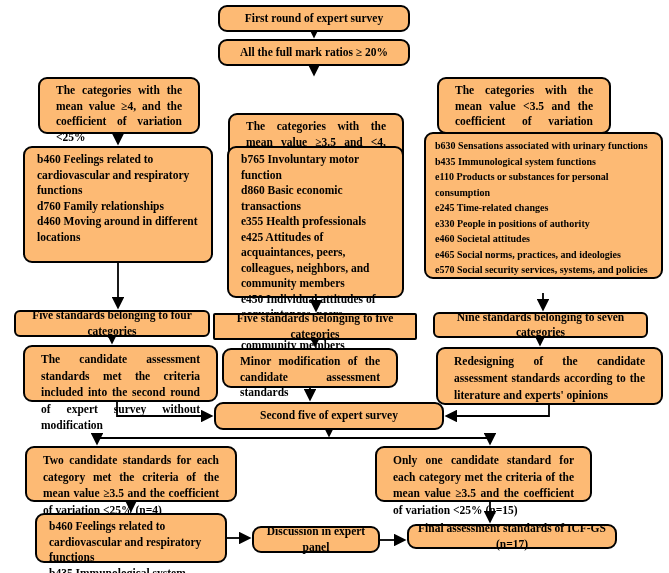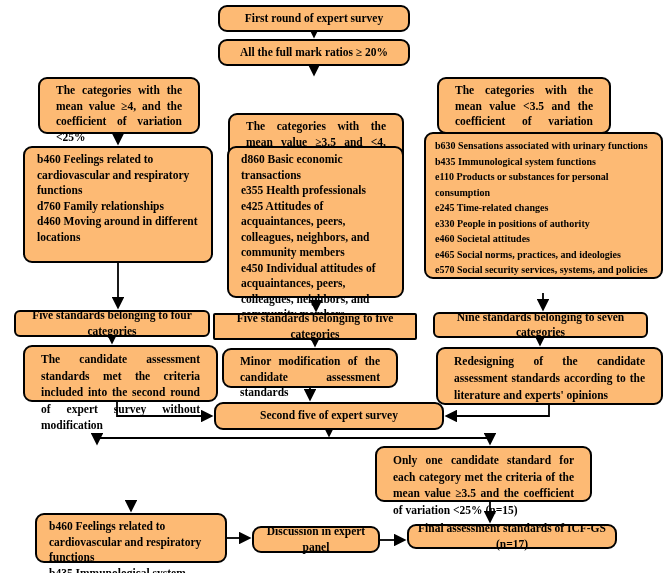--- a/index.html
+++ b/index.html
@@ -84,20 +84,21 @@
 
   <div class="node para" style="left:437px;top:77px;width:174px;height:57px;">The categories with the mean value &lt;3.5 and the coefficient of variation &lt;25%</div>
 
   <div class="node list" style="left:23px;top:146px;width:190px;height:117px;">
     <div class="li">b460 Feelings related to cardiovascular and respiratory functions</div>
     <div class="li">d760 Family relationships</div>
     <div class="li">d460 Moving around in different locations</div>
   </div>
 
   <div class="node list" style="left:227px;top:146px;width:177px;height:152px;">
+    <div class="li">b765 Involuntary motor function</div>
     <div class="li">d860 Basic economic transactions</div>
     <div class="li">e355 Health professionals</div>
     <div class="li">e425 Attitudes of acquaintances, peers, colleagues, neighbors, and community members</div>
     <div class="li">e450 Individual attitudes of acquaintances, peers, colleagues, neighbors, and community members</div>
   </div>
 
   <div class="node list" style="left:424px;top:132px;width:239px;height:147px;font-size:10px;padding-left:9px;">
     <div class="li">b630 Sensations associated with urinary functions</div>
     <div class="li">b435 Immunological system functions</div>
     <div class="li">e110 Products or substances for personal consumption</div>
@@ -115,20 +116,21 @@
   <div class="node center" style="left:433px;top:312px;width:215px;height:26px;border-radius:6px;">Nine standards belonging to seven categories</div>
 
   <div class="node para" style="left:15px;top:345px;width:195px;height:57px;line-height:16.5px;margin-left:8px;">The candidate assessment standards met the criteria included into the second round of expert survey without modification</div>
 
   <div class="node para" style="left:222px;top:348px;width:176px;height:40px;">Minor modification of the candidate assessment standards</div>
 
   <div class="node para" style="left:436px;top:347px;width:227px;height:58px;line-height:17px;">Redesigning of the candidate assessment standards according to the literature and experts' opinions</div>
 
   <div class="node center" style="left:214px;top:402px;width:230px;height:28px;">Second five of expert survey</div>
 
+  <div class="node para" style="left:25px;top:446px;width:212px;height:56px;line-height:16.5px;">Two candidate standards for each category met the criteria of the mean value ≥3.5 and the coefficient of variation &lt;25% (n=4)</div>
 
   <div class="node para" style="left:375px;top:446px;width:217px;height:56px;line-height:16.5px;">Only one candidate standard for each category met the criteria of the mean value ≥3.5 and the coefficient of variation &lt;25% (n=15)</div>
 
   <div class="node list" style="left:35px;top:513px;width:192px;height:50px;">
     <div class="li">b460 Feelings related to cardiovascular and respiratory functions</div>
     <div class="li">b435 Immunological system functions</div>
   </div>
 
   <div class="node center" style="left:252px;top:526px;width:128px;height:27px;">Discussion in expert panel</div>
 

